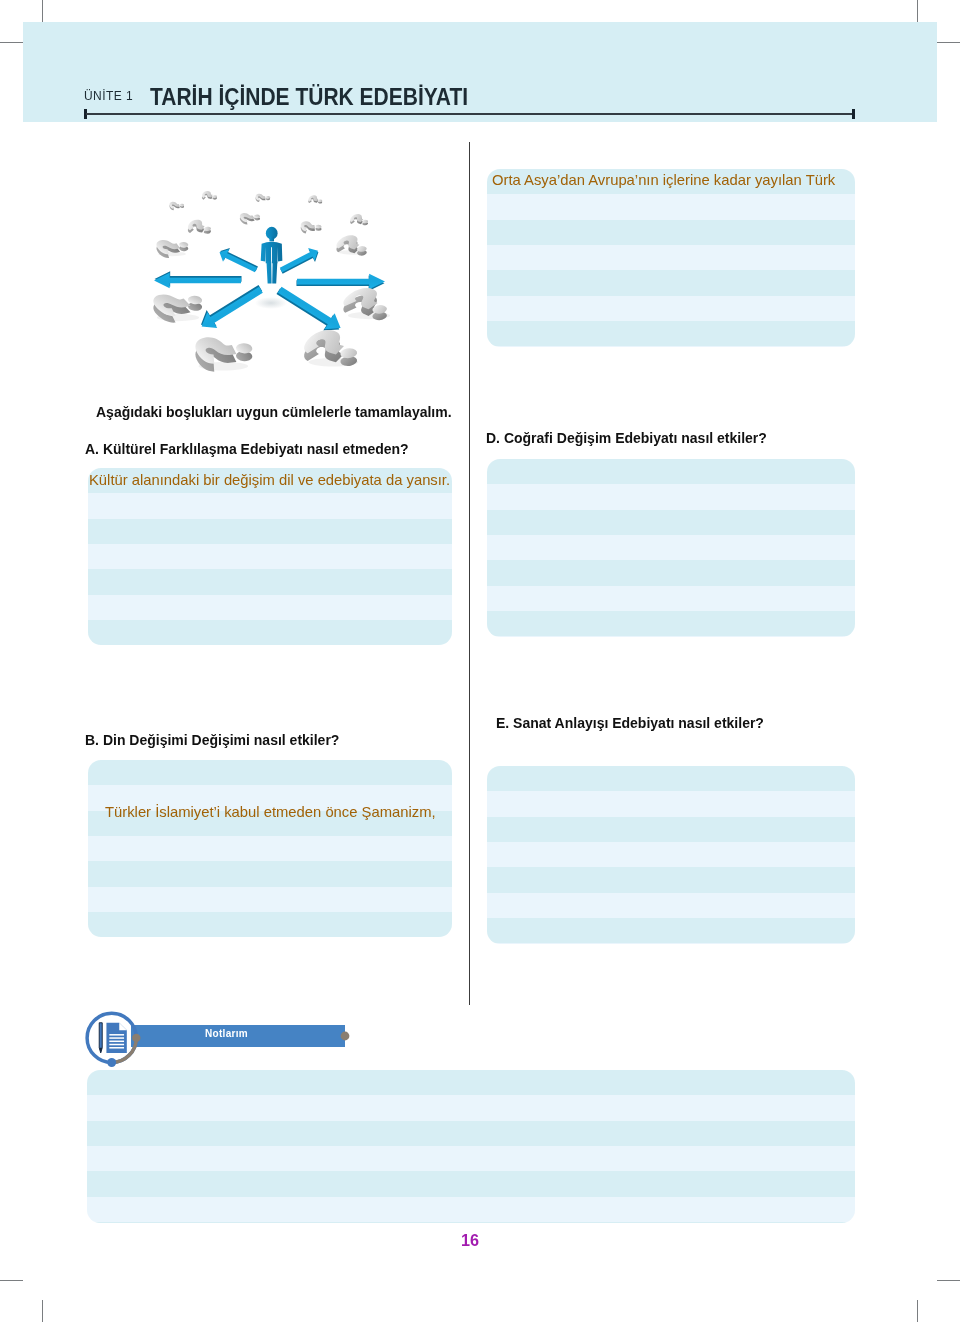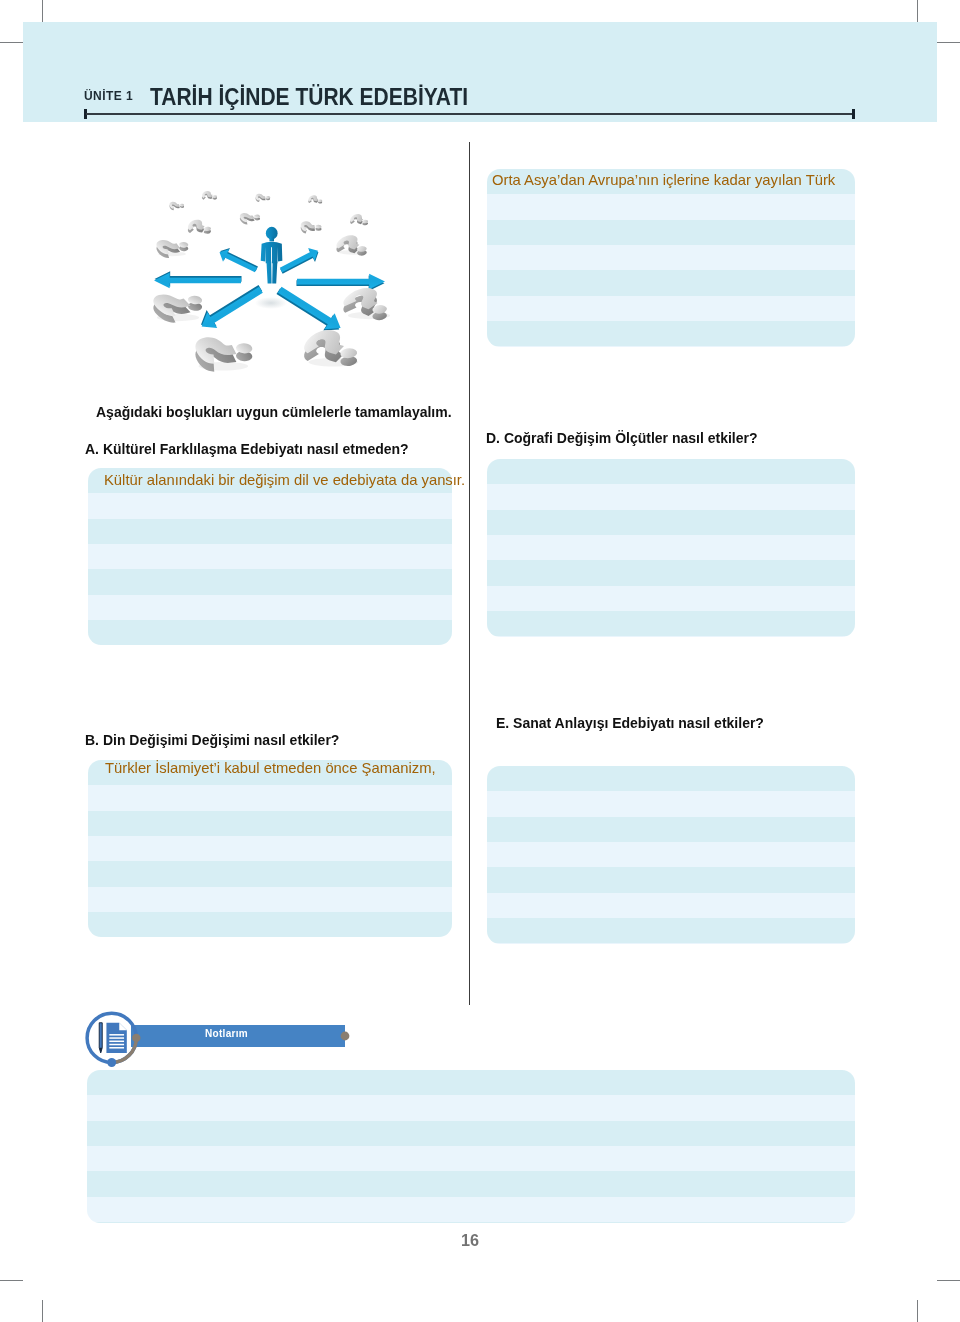--- a/index.html
+++ b/index.html
@@ -8,21 +8,21 @@
        font-family:"Liberation Sans",sans-serif;overflow:hidden;position:relative;}
   .page{position:absolute;left:0;top:0;width:960px;height:1322px;background:#fff;}
 
   
   .cm{position:absolute;background:#7a7d80;}
   .cm.v{width:1px;}
   .cm.h{height:1px;}
 
   
   .header{position:absolute;left:23px;top:22px;width:914px;height:100px;background:#d6eef4;}
-  .unit{position:absolute;left:84px;top:90px;font-size:12px;font-weight:700;
+  .unit{position:absolute;left:84px;top:90px;font-size:12px;font-weight:400;
         letter-spacing:.45px;color:#1d2b33;line-height:1;}
   .title{position:absolute;left:150px;top:85px;font-size:24px;font-weight:700;
          letter-spacing:0;color:#1d2b33;line-height:1;
          transform:scaleX(.875);transform-origin:left top;}
   .rule{position:absolute;left:86px;top:113px;width:768px;height:1.6px;background:#333b42;}
   .rulecap{position:absolute;top:109px;width:3.2px;height:9.6px;background:#15212b;}
 
   
   .green-head{position:absolute;left:85px;top:138px;width:369px;color:#108c54;
               font-weight:700;font-size:14.6px;line-height:19.6px;text-align:justify;}
@@ -42,21 +42,21 @@
          background:repeating-linear-gradient(to bottom,
             #d7eef4 0px, #d7eef4 25.3px,
             #eaf5fc 25.3px, #eaf5fc 50.6px);}
   .ansline{position:absolute;font-size:14.8px;color:#a16207;white-space:nowrap;}
 
   
   .notes{position:absolute;left:85px;top:1006px;width:275px;height:66px;}
   .noteslabel{position:absolute;left:120px;top:1028px;width:213px;text-align:center;
               font-size:10px;font-weight:700;color:#fff;letter-spacing:.3px;}
 
-  .pageno{position:absolute;font-size:16.2px;font-weight:700;color:#737373;}
+  .pageno{position:absolute;font-size:16.2px;font-weight:700;color:#a21caf;}
   .illus{position:absolute;left:143px;top:188px;width:265px;height:195px;}
 </style>
 </head>
 <body>
 
 <div class="page">
 
   <div class="cm v" style="left:42px;top:0;height:22px;"></div>
   <div class="cm h" style="left:0;top:42px;width:23px;"></div>
   <div class="cm v" style="left:917px;top:0;height:22px;"></div>
@@ -325,30 +325,30 @@
    </g>
   </svg>
   </div>
 
   <div class="divider"></div>
 
   <div class="instruction">Aşağıdaki boşlukları uygun cümlelerle tamamlayalım.</div>
 
   <div class="qlabel" style="left:85px;top:441px;">A. Kültürel Farklılaşma Edebiyatı nasıl etmeden?</div>
   <div class="lines" style="left:88px;top:468px;width:364px;height:177px;"></div>
-  <div class="ansline" style="left:89px;top:472px;padding-left:15px;">Kültür alanındaki bir değişim dil ve edebiyata da yansır.</div>
+  <div class="ansline" style="left:89px;top:472px;">Kültür alanındaki bir değişim dil ve edebiyata da yansır.</div>
 
   <div class="qlabel" style="left:85px;top:732px;">B. Din Değişimi Değişimi nasıl etkiler?</div>
   <div class="lines" style="left:88px;top:760px;width:364px;height:177px;"></div>
-  <div class="ansline" style="left:89px;top:760px;padding-left:16px;">Türkler İslamiyet’i kabul etmeden önce Şamanizm,</div>
+  <div class="ansline" style="left:89px;top:804px;padding-left:16px;">Türkler İslamiyet’i kabul etmeden önce Şamanizm,</div>
 
   <div class="lines" style="left:487px;top:169px;width:368px;height:178px;"></div>
   <div class="ansline" style="left:492px;top:172px;">Orta Asya’dan Avrupa’nın içlerine kadar yayılan Türk</div>
 
-  <div class="qlabel" style="left:486px;top:430px;">D. Coğrafi Değişim Ölçütler nasıl etkiler?</div>
+  <div class="qlabel" style="left:486px;top:430px;">D. Coğrafi Değişim Edebiyatı nasıl etkiler?</div>
   <div class="lines" style="left:487px;top:459px;width:368px;height:178px;"></div>
   <div class="ansline" style="left:498px;top:462px;"></div>
 
   <div class="qlabel" style="left:496px;top:715px;">E. Sanat Anlayışı Edebiyatı nasıl etkiler?</div>
   <div class="lines" style="left:487px;top:766px;width:368px;height:178px;"></div>
   <div class="ansline" style="left:498px;top:769px;"></div>
 
   <div class="notes">
     <svg width="275" height="66" viewBox="0 0 275 66" xmlns="http://www.w3.org/2000/svg" style="display:block">
       <rect x="46" y="19" width="214" height="22" fill="#4583c4"></rect>

